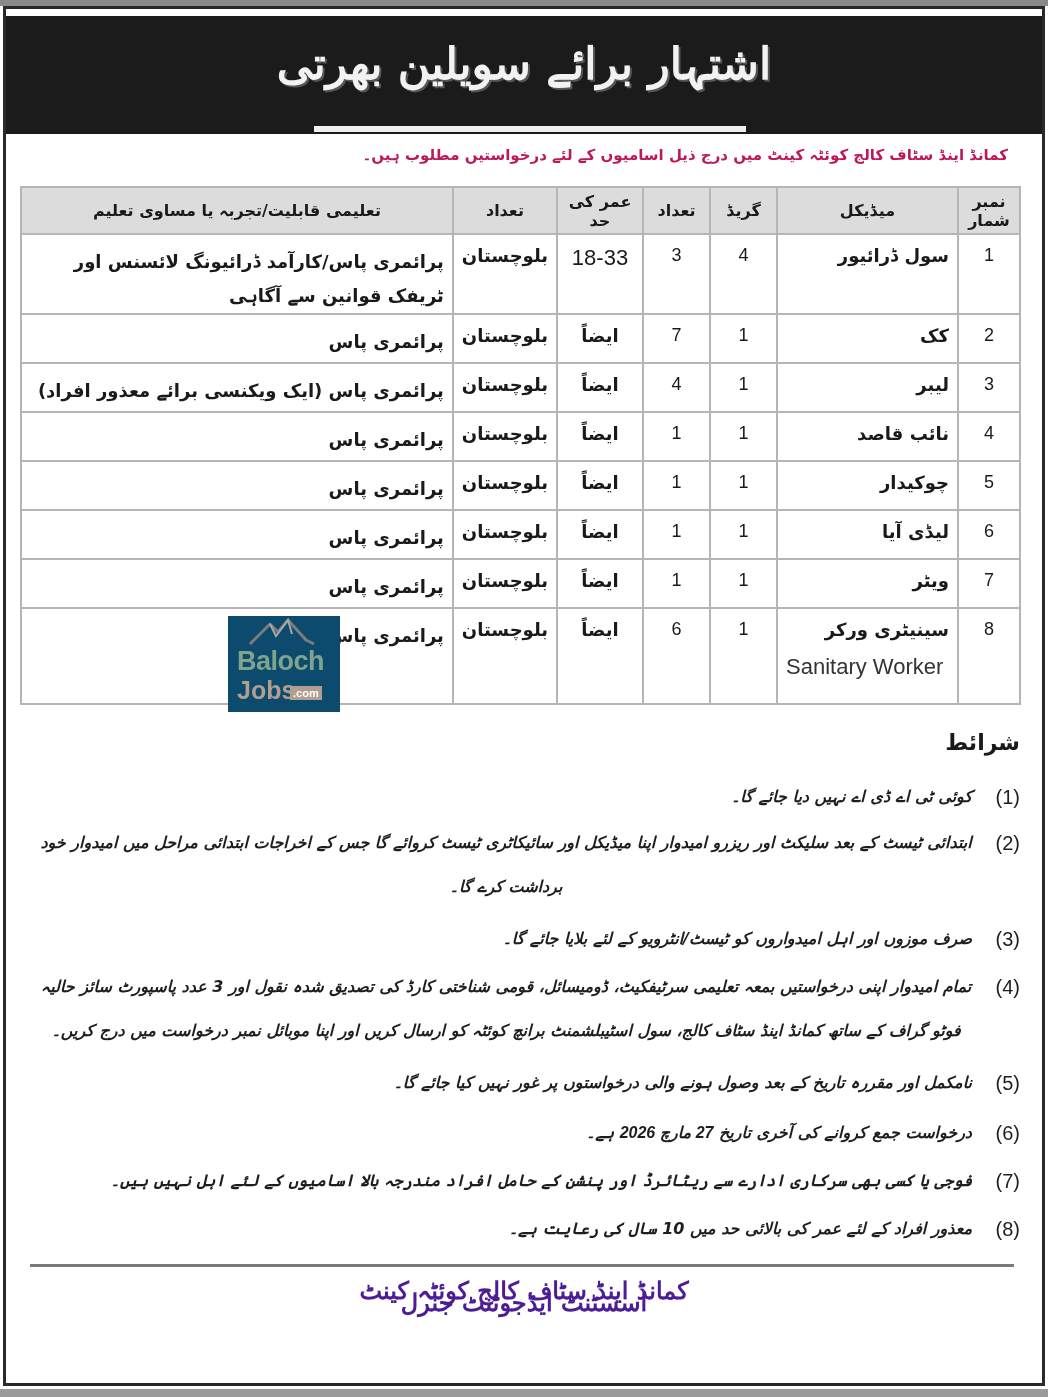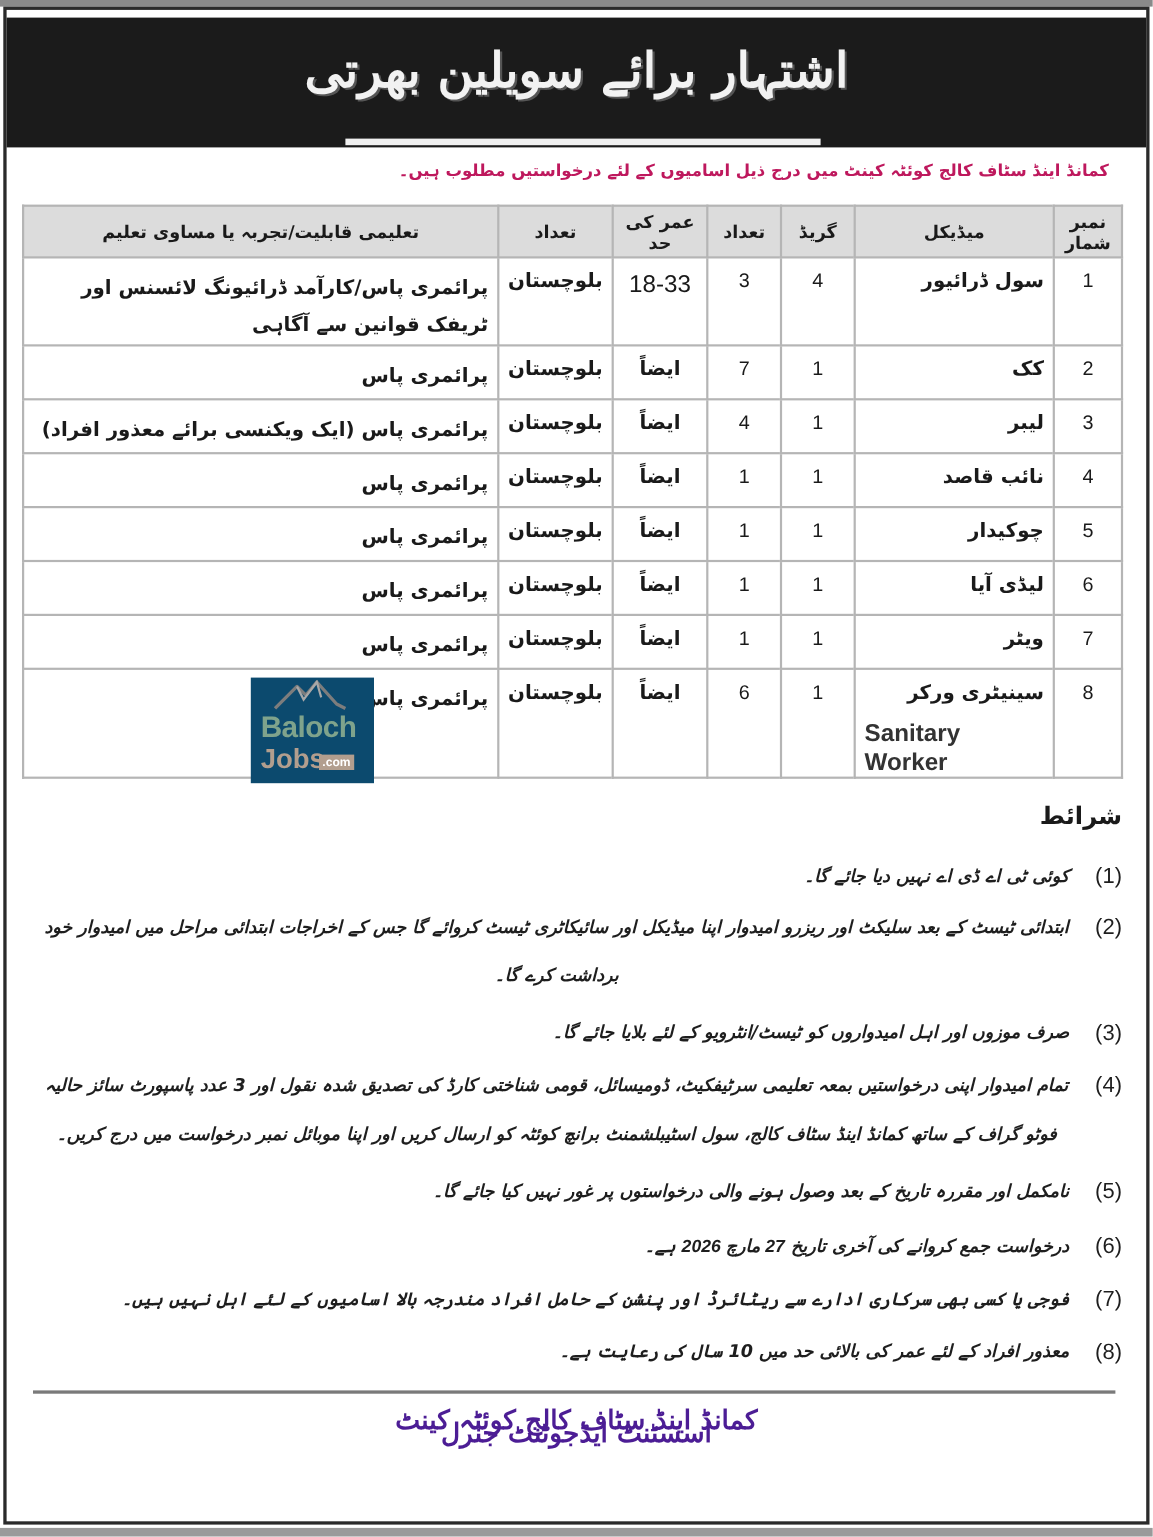--- a/index.html
+++ b/index.html
@@ -25,21 +25,21 @@
   td.c-num { width: 62px; text-align: center; font-family: "Liberation Sans", sans-serif; font-size: 24px; }
   td.c-name { width: 181px; text-align: right; font-weight: bold; }
   td.c-grade { width: 67px; text-align: center; font-family: "Liberation Sans", sans-serif; font-size: 24px; }
   td.c-count { width: 67px; text-align: center; font-family: "Liberation Sans", sans-serif; font-size: 24px; }
   td.c-age { width: 86px; text-align: center; font-weight: bold; font-size: 17px; }
   td.c-domicile { width: 90px; text-align: center; font-weight: bold; font-size: 17px; }
   td.c-edu { text-align: right; font-weight: bold; font-size: 17px; line-height: 1.9; }
   td.c-age.num { font-family: "Liberation Sans", sans-serif; font-size: 22px; font-weight: normal; border-radius: 29px; }
   tr.row-1 td { height: 75px; }
   tr.row-8 td { height: 96px; }
-  .en-sub { display: block; font-family: "Liberation Sans", sans-serif; font-weight: bold; font-size: 22px; color: #333; margin-top: 14px; direction: ltr; text-align: left; }
+  .en-sub { display: block; font-family: "Liberation Sans", sans-serif; font-weight: normal; font-size: 22px; color: #333; margin-top: 14px; direction: ltr; text-align: left; }
 
   .watermark { position: absolute; left: 228px; top: 616px; width: 112px; height: 96px; background: #0c4a6e; }
   .wm-mountain { position: absolute; left: 20px; top: 2px; }
   .wm-baloch { position: absolute; left: 9px; top: 30px; font-family: "Liberation Sans", sans-serif; font-weight: bold; font-size: 27px; color: #7fa38c; letter-spacing: -0.5px; }
   .wm-jobs { position: absolute; left: 9px; top: 60px; font-family: "Liberation Sans", sans-serif; font-weight: bold; font-size: 25px; color: #b29e8e; }
   .wm-com { position: absolute; left: 62px; top: 70px; background: #b29e8e; color: #fff; font-family: "Liberation Sans", sans-serif; font-size: 11px; padding: 1px 3px; font-weight: bold; }
 
   .conditions-title { position: absolute; right: 28px; top: 730px; font-size: 22px; font-weight: bold; direction: rtl; }
   .cond { position: absolute; right: 28px; direction: rtl; font-size: 16px; font-weight: bold; color: #1e1e1e; display: flex; }
   .cond .cn { font-family: "Liberation Sans", sans-serif; font-weight: normal; font-size: 20px; width: 48px; flex: none; text-align: right; }

